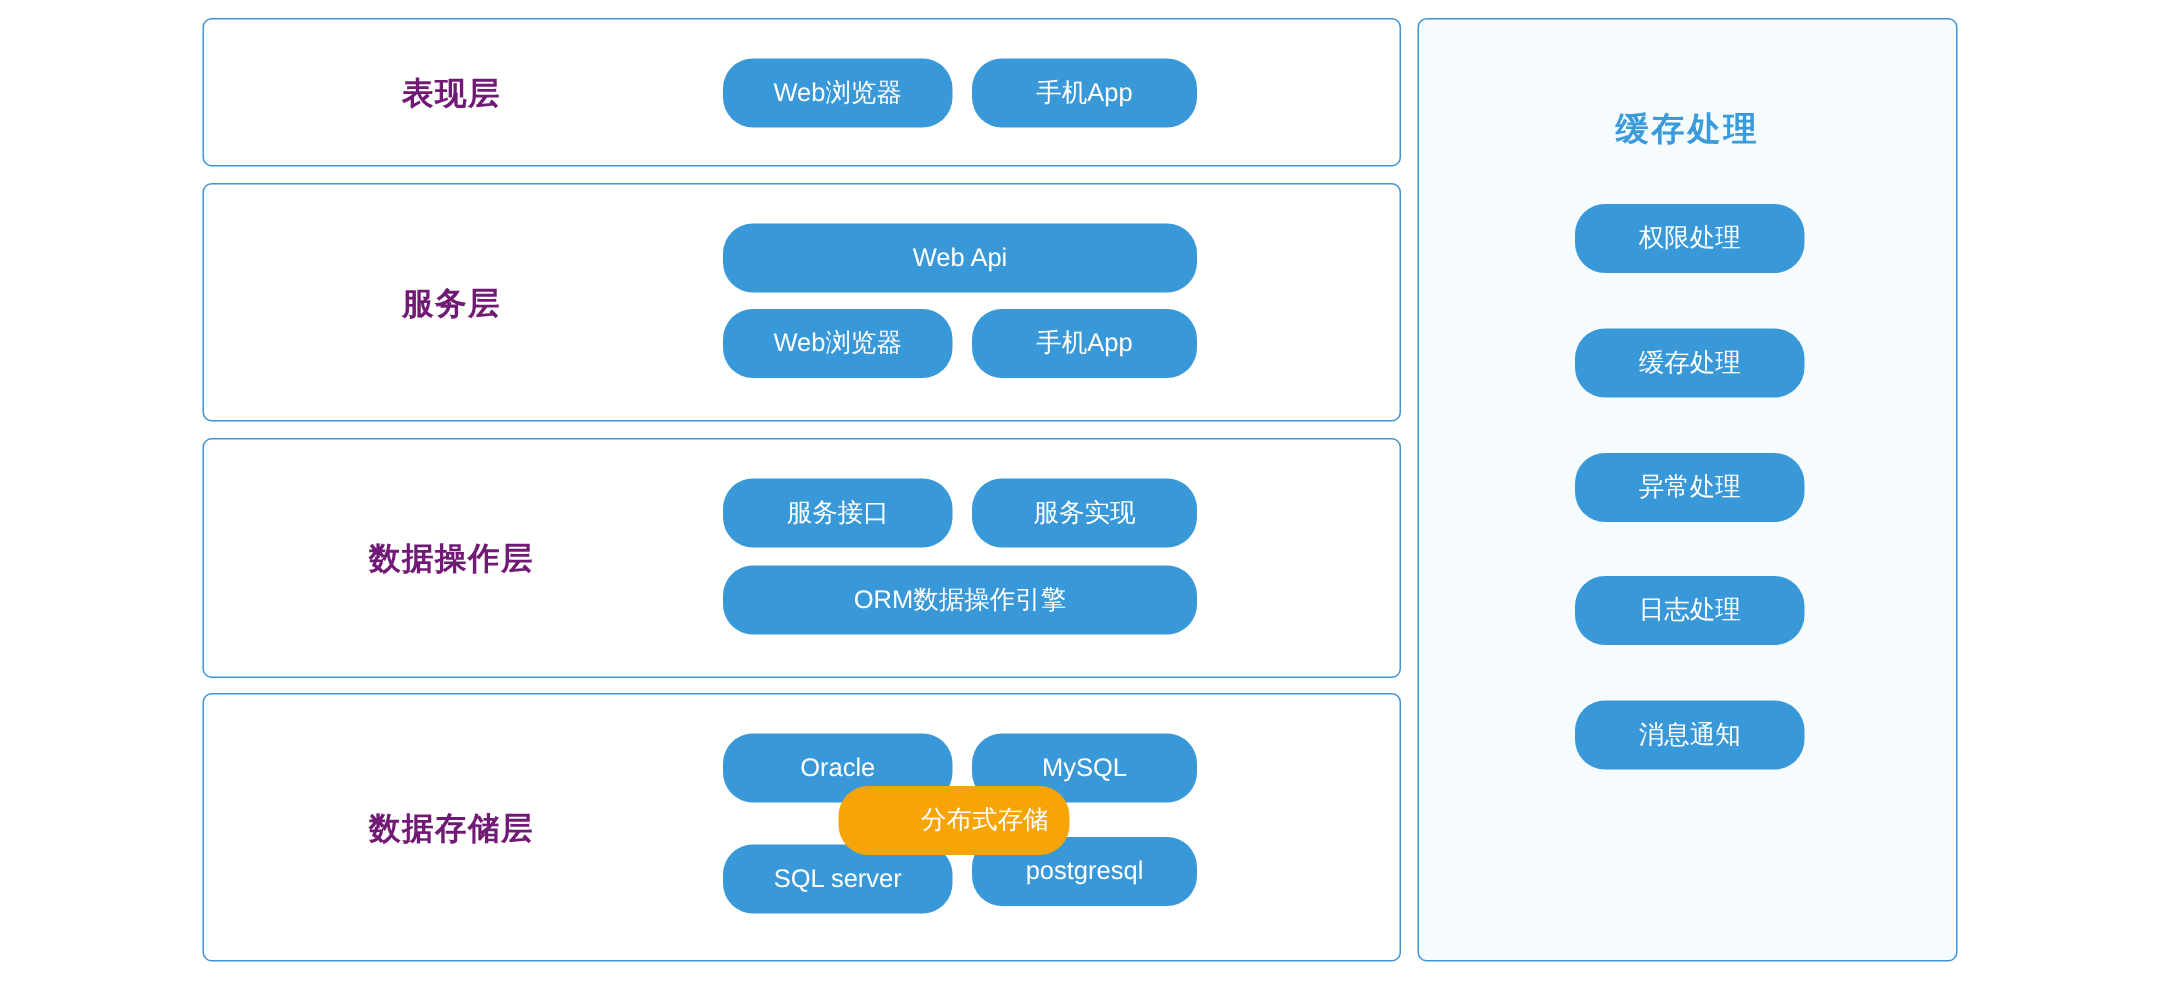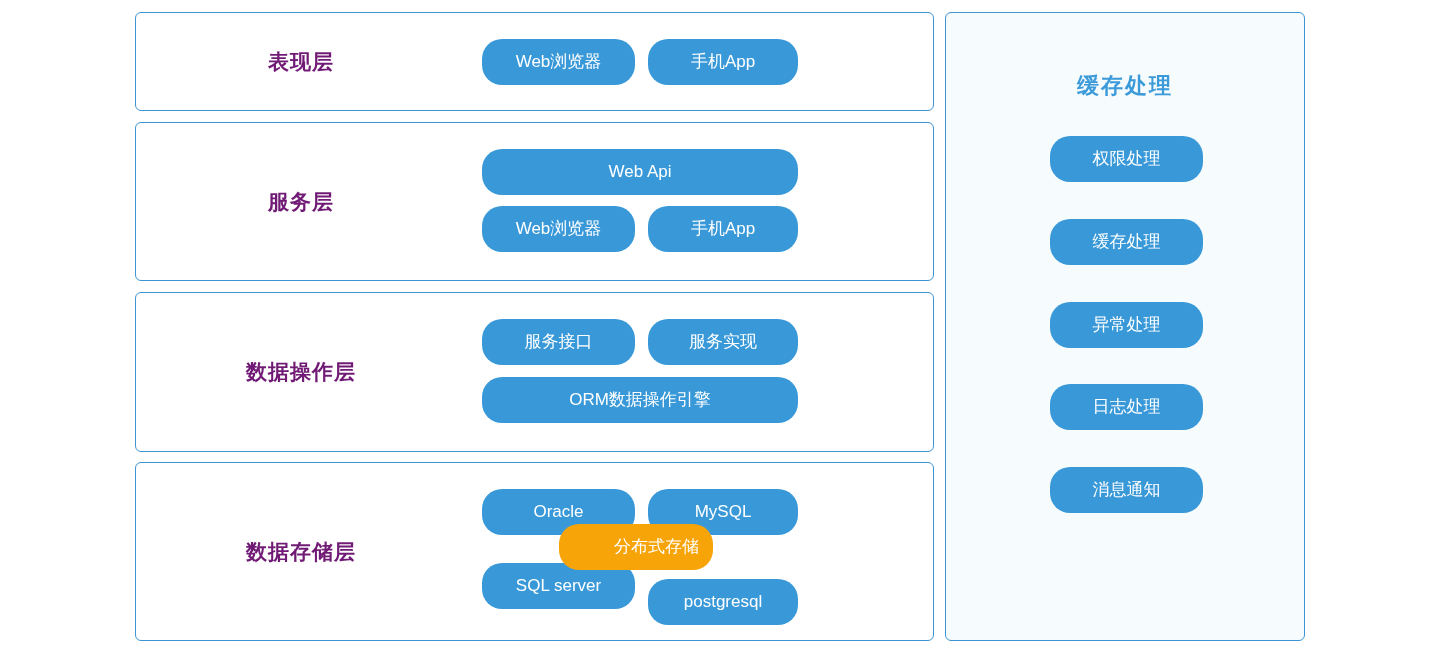--- a/index.html
+++ b/index.html
@@ -61,21 +61,21 @@
     <div class="blk c1" style="top:26px;">服务接口</div>
     <div class="blk c2" style="top:26px;">服务实现</div>
     <div class="blk wide" style="top:84px;">ORM数据操作引擎</div>
   </section>
 
   <section class="layer-box" style="top:462px;height:179px;">
     <div class="layer-title">数据存储层</div>
     <div class="blk c1" style="top:26px;">Oracle</div>
     <div class="blk c2" style="top:26px;">MySQL</div>
     <div class="blk c1" style="top:100px;">SQL server</div>
-    <div class="blk c2" style="top:116px;">postgresql</div>
+    <div class="blk c2" style="top:95px;">postgresql</div>
     <div class="blk orange" style="top:61px;left:423px;width:154px;padding-left:41px;">分布式存储</div>
   </section>
 
   <section class="plugin-panel">
     <div class="panel-title">缓存处理</div>
     <div class="blk p-item" style="top:123px;">权限处理</div>
     <div class="blk p-item" style="top:206px;">缓存处理</div>
     <div class="blk p-item" style="top:289px;">异常处理</div>
     <div class="blk p-item" style="top:454px;">消息通知</div>
     <div class="blk p-item" style="top:371px;">日志处理</div>

